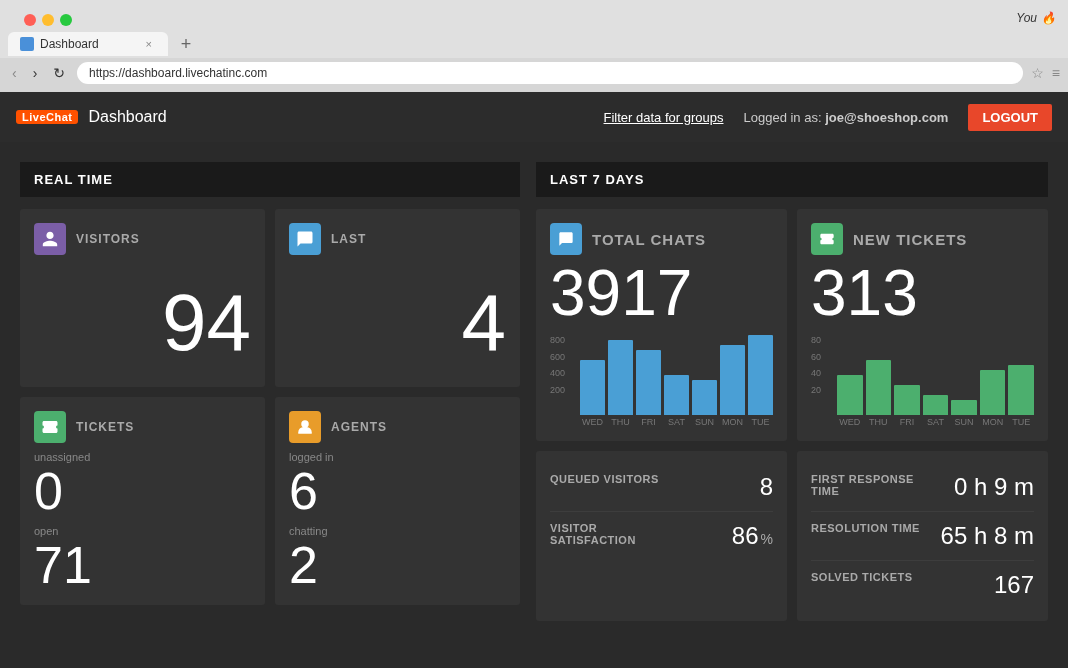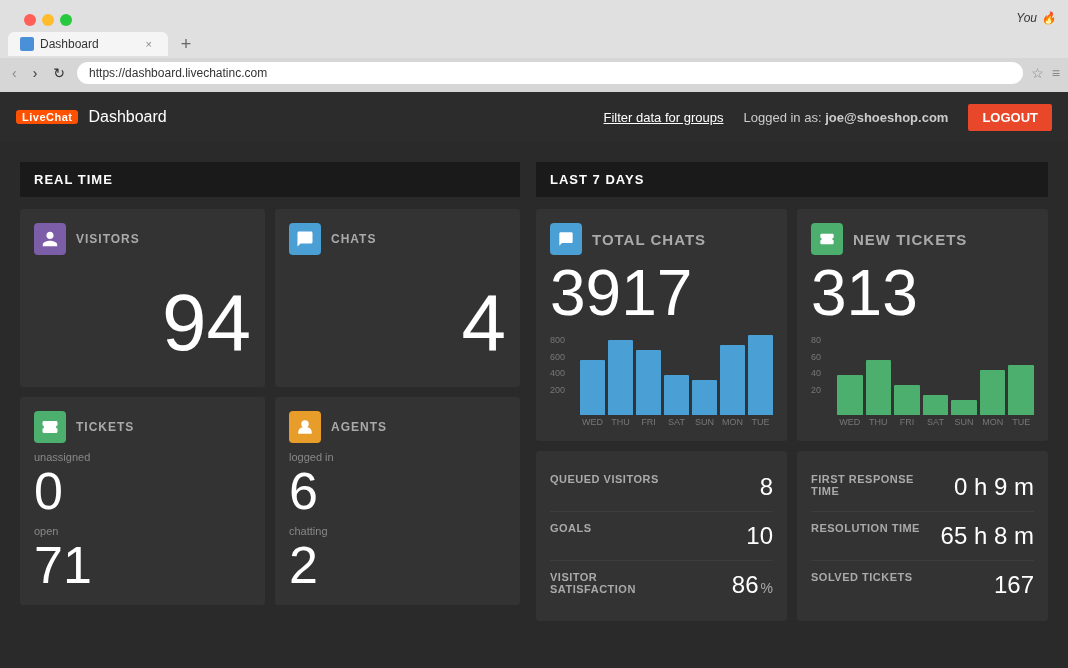--- a/index.html
+++ b/index.html
@@ -411,21 +411,21 @@
         <div class="rt-big-number">94</div>
       </div>
 
       <div class="rt-card">
         <div class="rt-card-header">
           <div class="rt-icon icon-chats">
             <svg width="18" height="18" viewBox="0 0 24 24" fill="white">
               <path d="M20 2H4c-1.1 0-2 .9-2 2v18l4-4h14c1.1 0 2-.9 2-2V4c0-1.1-.9-2-2-2z"></path>
             </svg>
           </div>
-          <span class="rt-label">CHATS</span>
+          <span class="rt-label">LAST</span>
         </div>
         <div class="rt-big-number">4</div>
       </div>
 
       <div class="rt-card">
         <div class="rt-card-header">
           <div class="rt-icon icon-tickets">
             <svg width="18" height="18" viewBox="0 0 24 24" fill="white">
               <path d="M20 12c0-1.1.9-2 2-2V6c0-1.1-.9-2-2-2H4c-1.1 0-2 .9-2 2v4c1.1 0 2 .9 2 2s-.9 2-2 2v4c0 1.1.9 2 2 2h16c1.1 0 2-.9 2-2v-4c-1.1 0-2-.9-2-2z"></path>
             </svg>
@@ -584,24 +584,20 @@
     </div>
 
     <div class="last7-bottom">
 
       <div class="stats-card">
         <div class="stat-row">
           <span class="stat-label">QUEUED VISITORS</span>
           <span class="stat-value-large">8</span>
         </div>
         <div class="stat-row">
-          <span class="stat-label">GOALS</span>
-          <span class="stat-value-large">10</span>
-        </div>
-        <div class="stat-row">
           <span class="stat-label">VISITOR SATISFACTION</span>
           <span class="stat-value-large">
             <span>86</span><span class="stat-unit">%</span>
           </span>
         </div>
       </div>
 
       <div class="stats-card">
         <div class="stat-row">
           <span class="stat-label">FIRST RESPONSE TIME</span>

